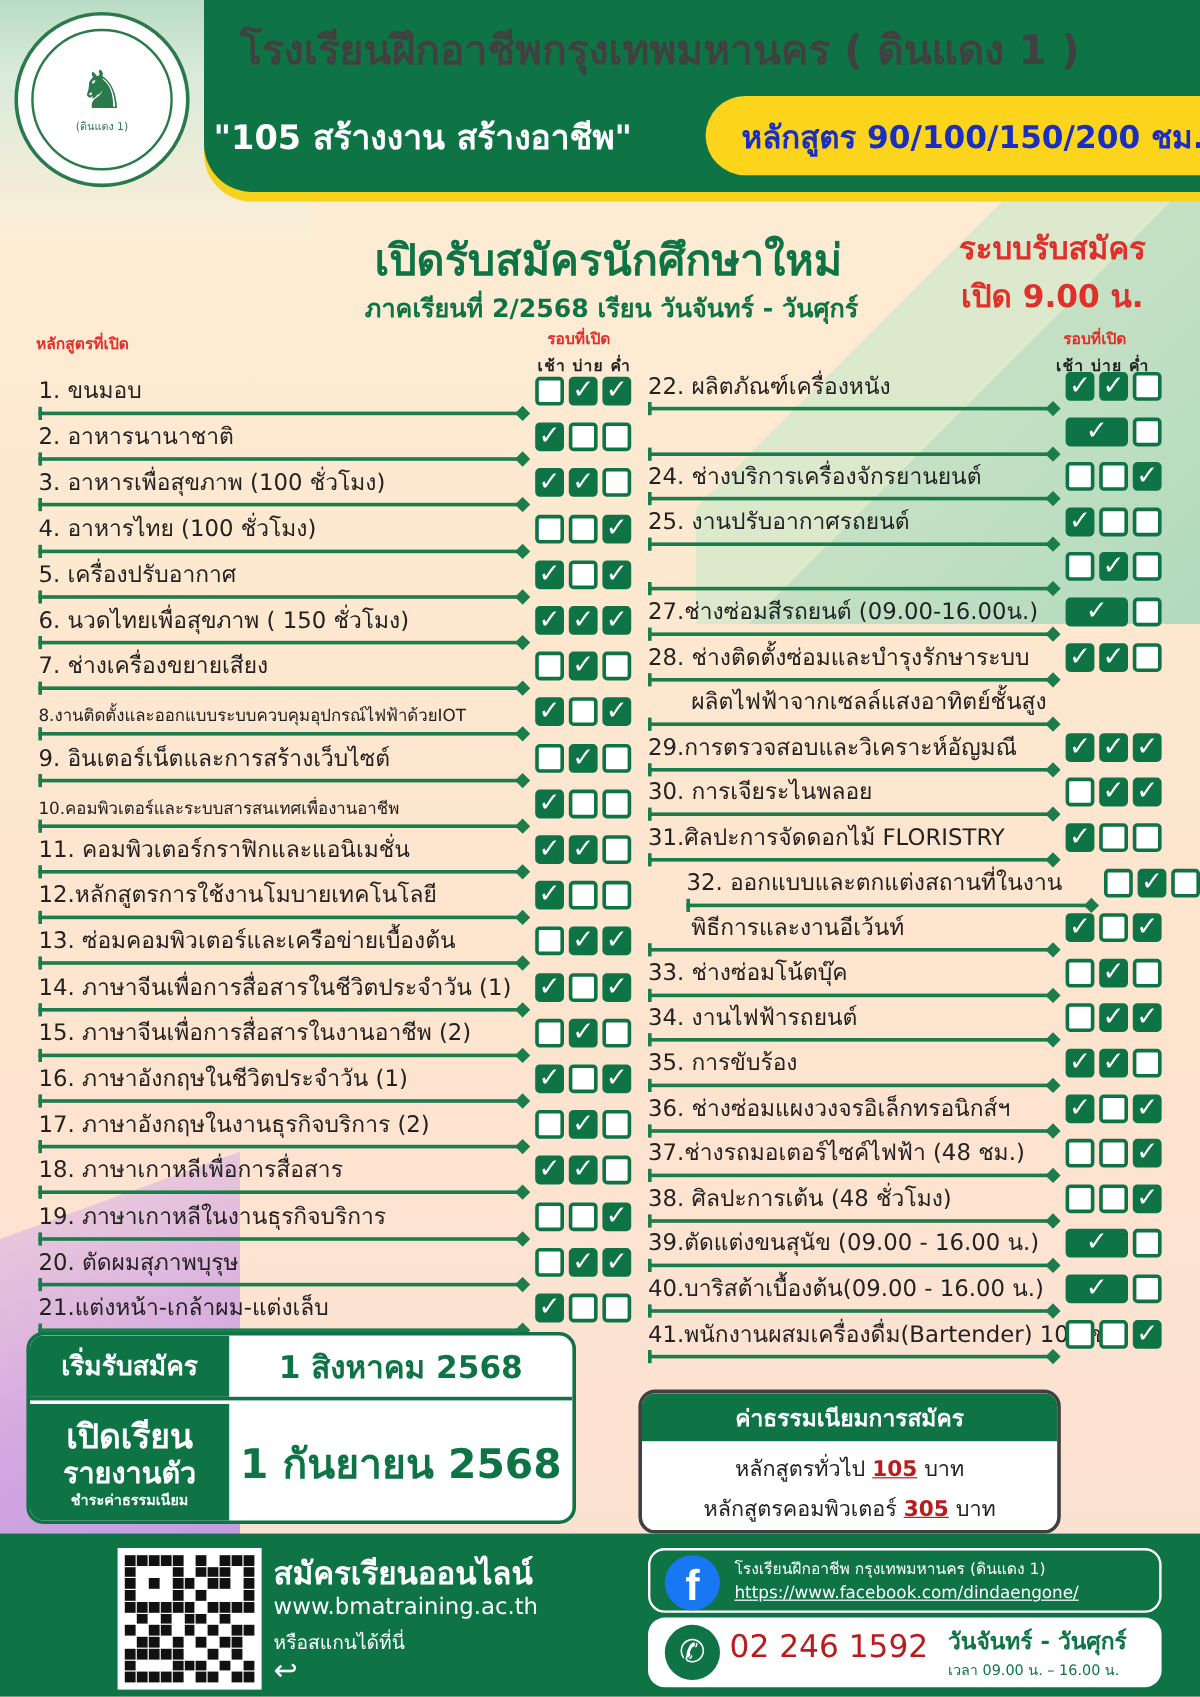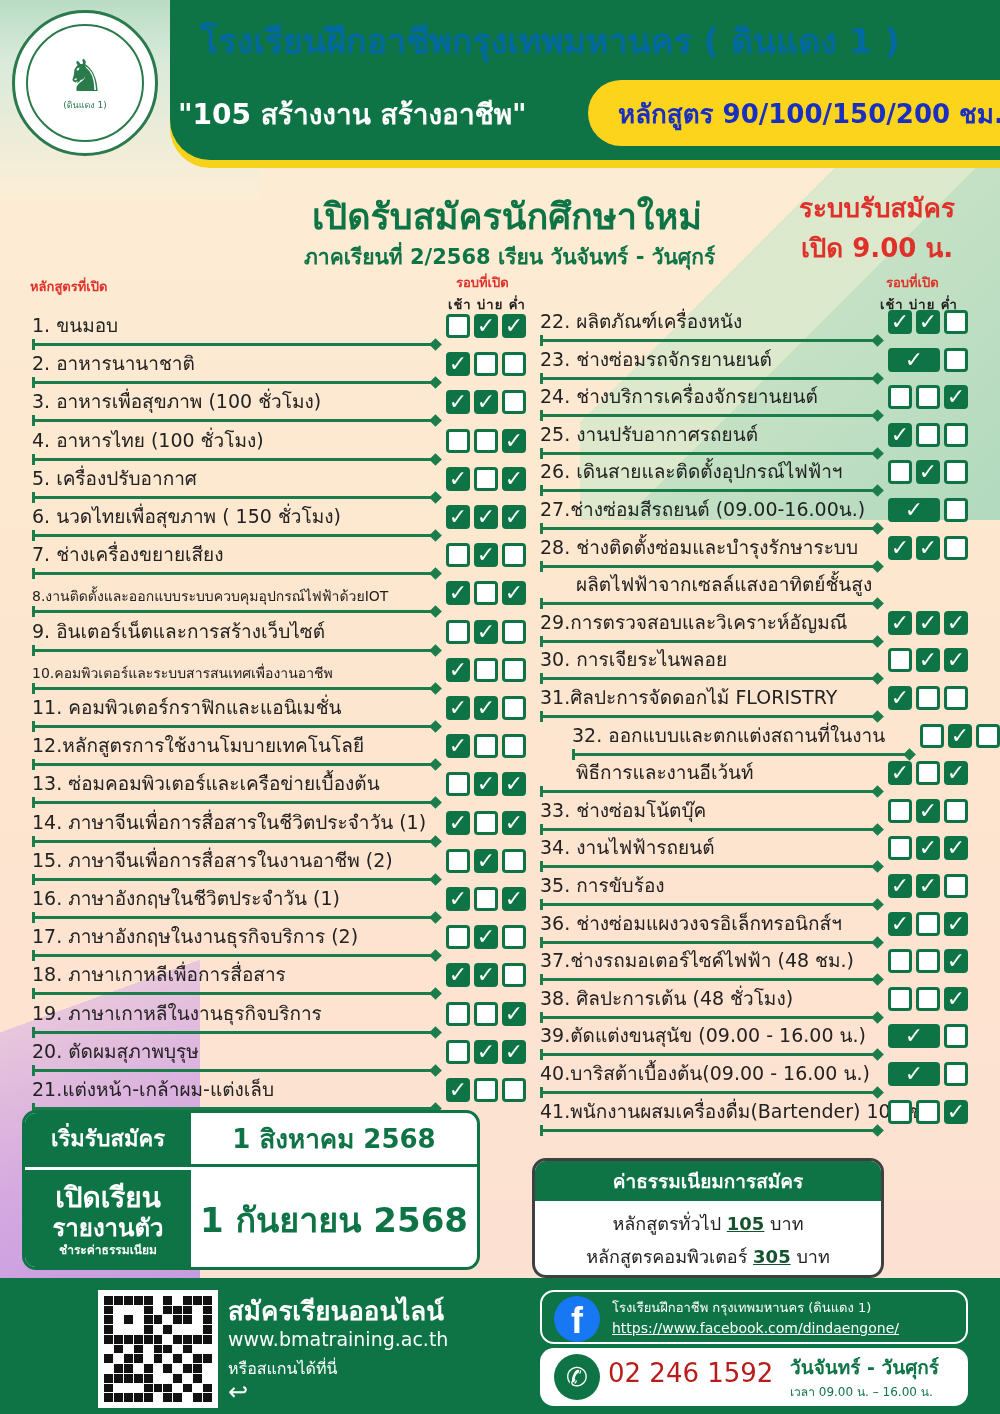--- a/index.html
+++ b/index.html
@@ -35,21 +35,21 @@
     display: flex; flex-direction: column; align-items: center; justify-content: center;
     font-size: 9px; color: #2a7a4c; text-align: center;
   }
   .logo-glyph { font-size: 44px; line-height: 1; color: #2a7a4c; }
   .header-band {
     position: absolute; left: 170px; top: 0; width: 830px; height: 160px;
     background: #0e7446; border-bottom-left-radius: 40px;
     box-shadow: 0 8px 0 #f6d21a;
   }
   .header-title {
-    position: absolute; left: 200px; top: 14px; font-size: 34px; font-weight: bold; color: #0369a1; white-space: nowrap;
+    position: absolute; left: 200px; top: 14px; font-size: 34px; font-weight: bold; color: #404040; white-space: nowrap;
   }
   .header-slogan {
     position: absolute; left: 178px; top: 92px; font-size: 28px; font-weight: bold; color: #fff; white-space: nowrap;
   }
   .header-pill {
     position: absolute; left: 588px; top: 80px; width: 420px; height: 66px;
     background: #fdd41c; border-radius: 34px 0 0 34px;
     padding-left: 30px; display: flex; align-items: center;
     font-size: 26px; font-weight: bold; color: #1a2fbf; white-space: nowrap; overflow: hidden;
   }
@@ -117,21 +117,21 @@
   
   .fee-box {
     position: absolute; left: 532px; top: 1158px; width: 352px; height: 120px;
     border: 3px solid #404040; border-radius: 14px; overflow: hidden; background: #fff;
   }
   .fee-head {
     height: 40px; background: #0e7446; color: #fff; font-size: 19px; font-weight: bold;
     display: flex; align-items: center; justify-content: center;
   }
   .fee-line { text-align: center; font-size: 18px; color: #222; margin-top: 8px; }
-  .fee-line u { color: #14532d; font-weight: bold; }
+  .fee-line u { color: #b91c1c; font-weight: bold; }
 
   
   .footer {
     position: absolute; left: 0; top: 1278px; width: 1000px; height: 136px; background: #0e7446;
   }
   .qr {
     position: absolute; left: 98px; top: 1290px; width: 120px; height: 118px; background: #fff; padding: 6px;
     display: grid; grid-template-columns: repeat(11, 1fr); grid-template-rows: repeat(11, 1fr); gap: 1px;
   }
   .qr span { background: #111; }
@@ -391,21 +391,20 @@
     <div class="course-row" style="left: 540px; top: 306px; width: 448px;">
       <div class="course-label">22. ผลิตภัณฑ์เครื่องหนัง</div>
       <div class="course-line" style="width: 338px;"></div>
       <div class="checks" style="left: 348px; top: 4px;">
         <div class="cb on"></div>
         <div class="cb on"></div>
         <div class="cb"></div>
       </div>
     </div>
     <div class="course-row" style="left: 540px; top: 343.6px; width: 448px;">
-      <div class="course-label">23. ช่างซ่อมรถจักรยานยนต์</div>
       <div class="course-line" style="width: 338px;"></div>
       <div class="checks" style="left: 348px; top: 4px;">
         <div class="cb on wide"></div>
         <div class="cb"></div>
       </div>
     </div>
     <div class="course-row" style="left: 540px; top: 381.2px; width: 448px;">
       <div class="course-label">24. ช่างบริการเครื่องจักรยานยนต์</div>
       <div class="course-line" style="width: 338px;"></div>
       <div class="checks" style="left: 348px; top: 4px;">
@@ -417,21 +416,20 @@
     <div class="course-row" style="left: 540px; top: 418.8px; width: 448px;">
       <div class="course-label">25. งานปรับอากาศรถยนต์</div>
       <div class="course-line" style="width: 338px;"></div>
       <div class="checks" style="left: 348px; top: 4px;">
         <div class="cb on"></div>
         <div class="cb"></div>
         <div class="cb"></div>
       </div>
     </div>
     <div class="course-row" style="left: 540px; top: 456.4px; width: 448px;">
-      <div class="course-label">26. เดินสายและติดตั้งอุปกรณ์ไฟฟ้าฯ</div>
       <div class="course-line" style="width: 338px;"></div>
       <div class="checks" style="left: 348px; top: 4px;">
         <div class="cb"></div>
         <div class="cb on"></div>
         <div class="cb"></div>
       </div>
     </div>
     <div class="course-row" style="left: 540px; top: 494px; width: 448px;">
       <div class="course-label">27.ช่างซ่อมสีรถยนต์ (09.00-16.00น.)</div>
       <div class="course-line" style="width: 338px;"></div>

